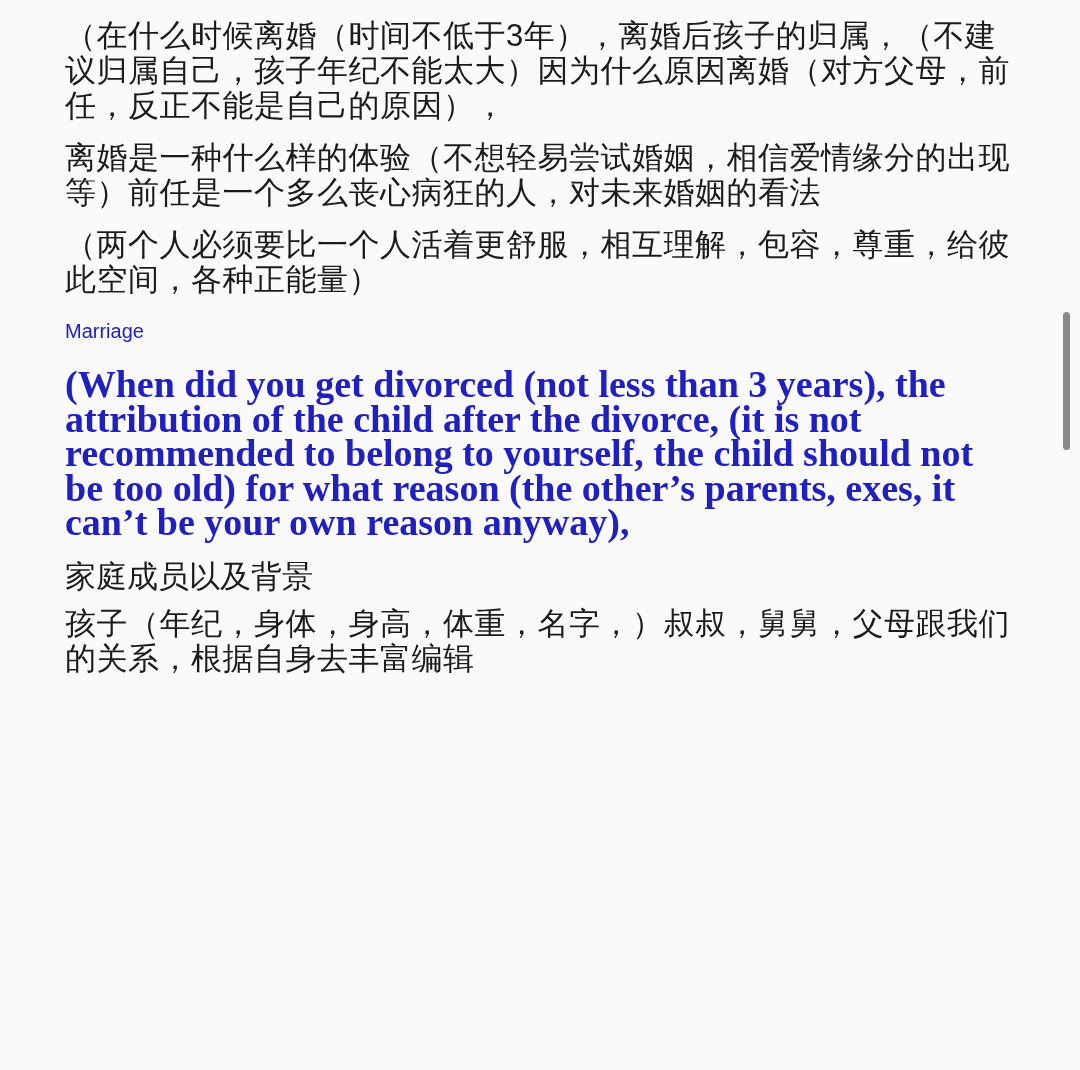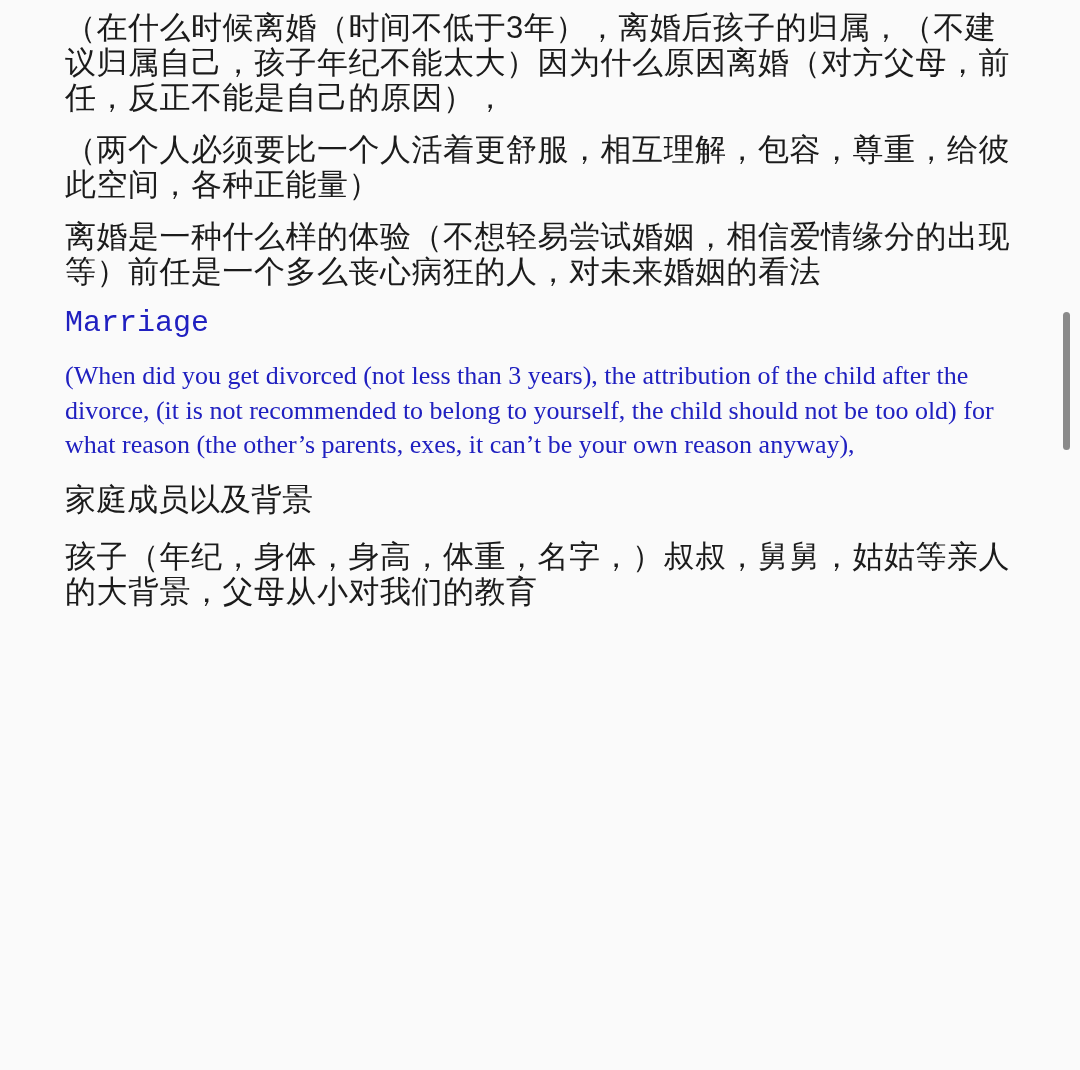--- a/index.html
+++ b/index.html
@@ -20,44 +20,44 @@
     position: absolute;
     left: 65px;
     top: 6px;
     width: 950px;
   }
   .zh {
     color: #1b1b1b;
     font-size: 31px;
     line-height: 35px;
     letter-spacing: 0.5px;
-    margin: 4px 0 17px 0;
+    margin: 12px 0 17px 0;
     font-weight: 400;
     text-align: left;
   }
   .zh-heading {
     color: #1b1b1b;
     font-size: 31px;
     line-height: 35px;
     margin: 0 0 24px 0;
     font-weight: 400;
   }
   .en {
     color: #2020c0;
     font-family: "Liberation Serif", "DejaVu Serif", serif;
-    font-size: 26px;
+    font-size: 38px;
     line-height: 34.5px;
     margin: 0 0 19px 0;
-    font-weight: 400;
+    font-weight: 700;
     text-align: left;
   }
   .en-heading {
     color: #2020c0;
-    font-family: Liberation Mono, monospace;
-    font-size: 30px;
+    font-family: Liberation Sans, sans-serif;
+    font-size: 20px;
     line-height: 34px;
     margin: 6px 0 19px 0;
     font-weight: 400;
   }
   .scrollbar-thumb {
     position: absolute;
     right: 10px;
     top: 312px;
     width: 7px;
     height: 138px;
@@ -67,31 +67,31 @@
 </style>
 </head>
 <body>
 
 <div class="doc">
   <div class="content">
 
 
     <p class="zh">（在什么时候离婚（时间不低于3年），离婚后孩子的归属，（不建议归属自己，孩子年纪不能太大）因为什么原因离婚（对方父母，前任，反正不能是自己的原因），</p>
 
+    <p class="zh">离婚是一种什么样的体验（不想轻易尝试婚姻，相信爱情缘分的出现等）前任是一个多么丧心病狂的人，对未来婚姻的看法</p>
+
     <p class="zh">（两个人必须要比一个人活着更舒服，相互理解，包容，尊重，给彼此空间，各种正能量）</p>
-
-    <p class="zh">离婚是一种什么样的体验（不想轻易尝试婚姻，相信爱情缘分的出现等）前任是一个多么丧心病狂的人，对未来婚姻的看法</p>
 
     <p class="en-heading">Marriage</p>
 
     <p class="en">(When did you get divorced (not less than 3 years), the attribution of the child after the divorce, (it is not recommended to belong to yourself, the child should not be too old) for what reason (the other’s parents, exes, it can’t be your own reason anyway),</p>
 
 
 
-    <p class="zh-heading" style="margin-bottom:22px;">家庭成员以及背景</p>
+    <p class="zh-heading" style="margin-bottom:12px;">家庭成员以及背景</p>
 
 
-    <p class="zh">孩子（年纪，身体，身高，体重，名字，）叔叔，舅舅，姑姑等亲人的大背景，父母从小对我们的教育</p>
+    <p class="zh">孩子（年纪，身体，身高，体重，名字，）叔叔，舅舅，父母跟我们的关系，根据自身去丰富编辑</p>
 
   </div>
 
   <div class="scrollbar-thumb"></div>
 </div>
 
 </body></html>

